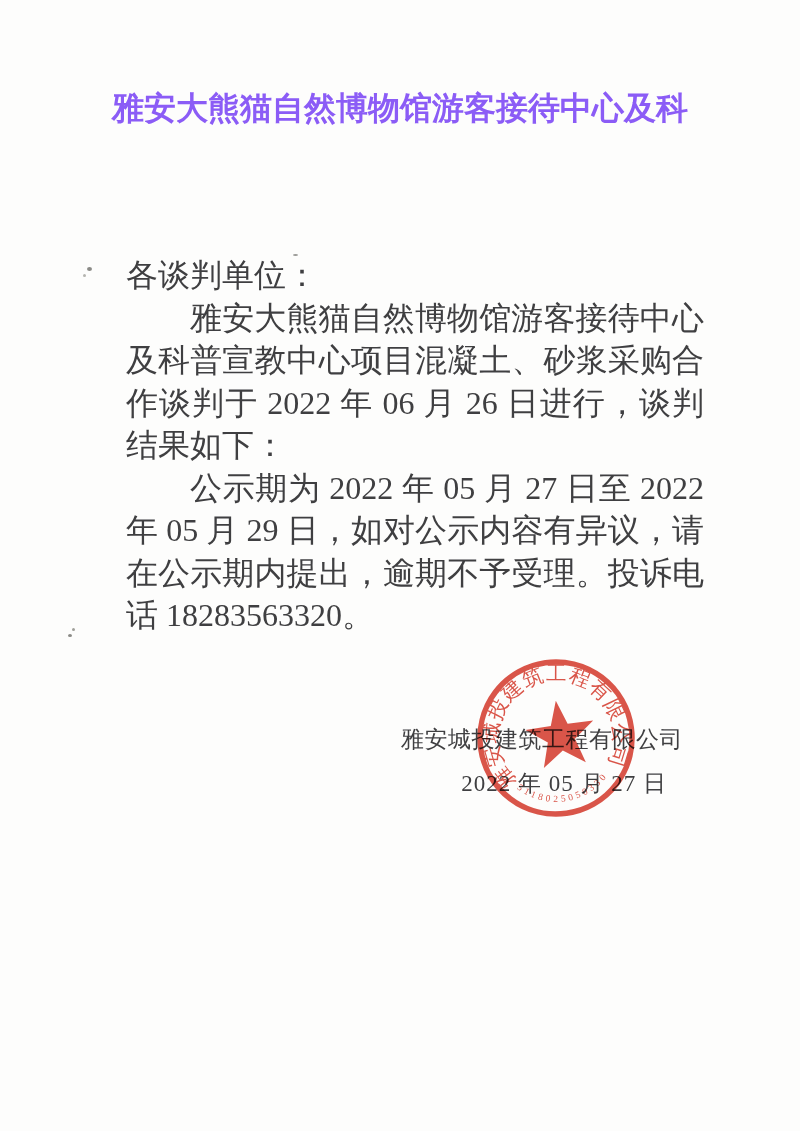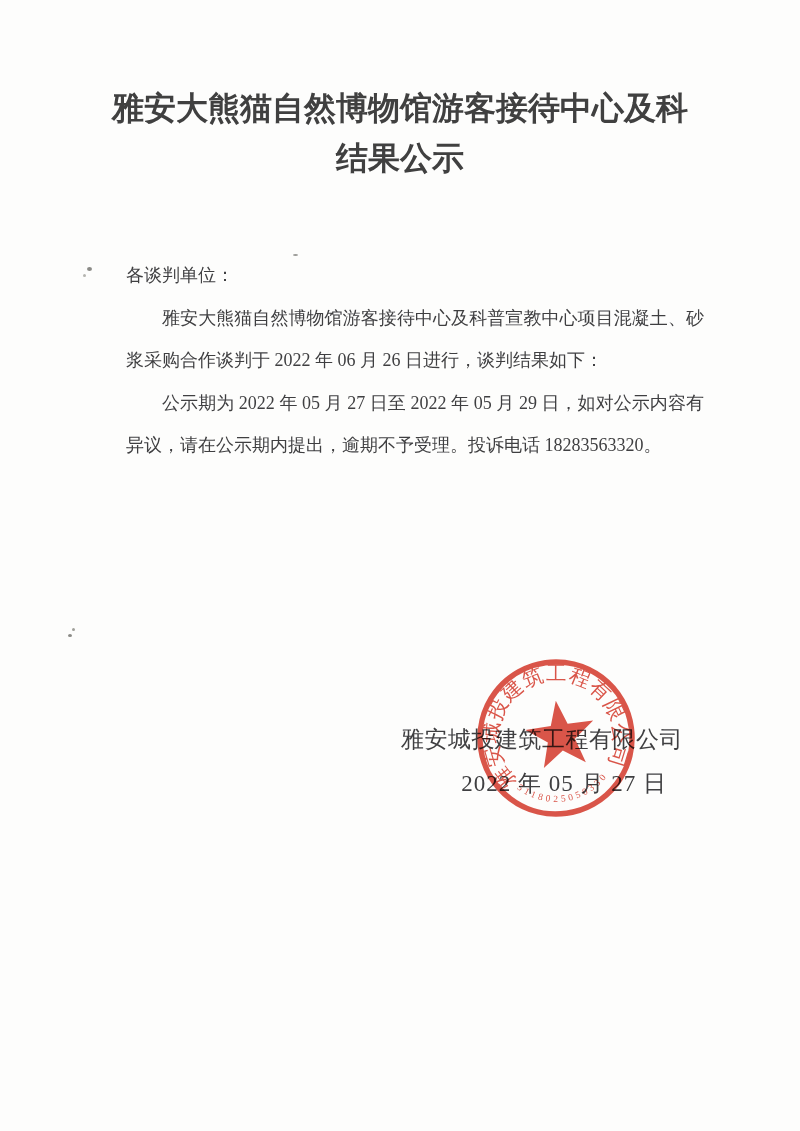--- a/index.html
+++ b/index.html
@@ -12,26 +12,26 @@
     font-family:"Liberation Serif","DejaVu Serif",serif;
     color:#3f3f41;
   }
   .doc-title{
     position:absolute;top:83px;left:0;right:0;
     text-align:center;
     font-family:"Liberation Sans","DejaVu Sans",sans-serif;
     font-weight:bold;
     font-size:32px;
     line-height:50px;
-    color:#404040;
+    color:#8b5cf6;
     letter-spacing:0px;
   }
   .doc-body{
     position:absolute;top:254px;left:126px;width:578px;
-    font-size:18px;
+    font-size:32px;
     line-height:42.5px;
     text-align:justify;
     text-justify:inter-character;
   }
   .doc-body p{margin:0;}
   .doc-body p.indent{text-indent:2em;}
   .sig-company{
     position:absolute;top:724px;right:117px;
     font-size:23px;line-height:32px;
     letter-spacing:0.5px;
@@ -60,21 +60,20 @@
   .speck.s4{left:72px;top:628px;width:3px;height:3px;background:#a0a09a;}
   .speck.s5{left:68px;top:634px;width:4px;height:3px;}
 </style>
 </head>
 <body>
 
 <div class="page">
 
   <div class="doc-title">
     <div>雅安大熊猫自然博物馆游客接待中心及科</div>
-    <div>结果公示</div>
   </div>
 
   <div class="doc-body">
     <p>各谈判单位：</p>
     <p class="indent">雅安大熊猫自然博物馆游客接待中心及科普宣教中心项目混凝土、砂浆采购合作谈判于 2022 年 06 月 26 日进行，谈判结果如下：</p>
     <p class="indent">公示期为 2022 年 05 月 27 日至 2022 年 05 月 29 日，如对公示内容有异议，请在公示期内提出，逾期不予受理。投诉电话 18283563320。</p>
   </div>
 
   <div class="sig-company">雅安城投建筑工程有限公司</div>
   <div class="sig-date">2022 年 05 月 27 日</div>

